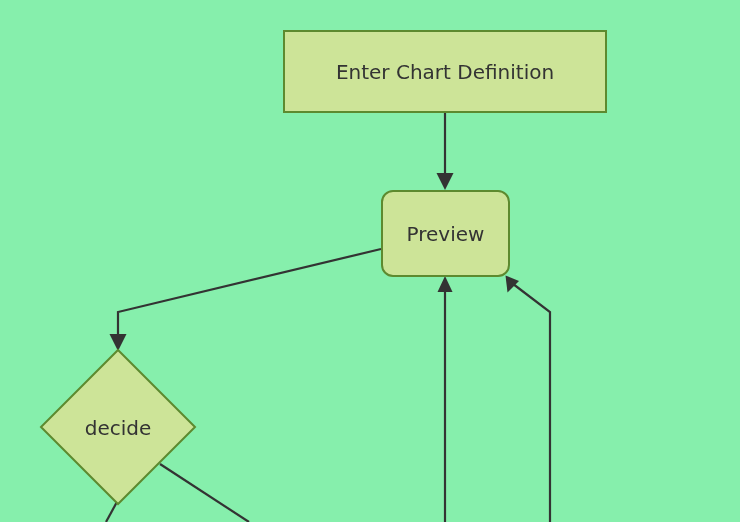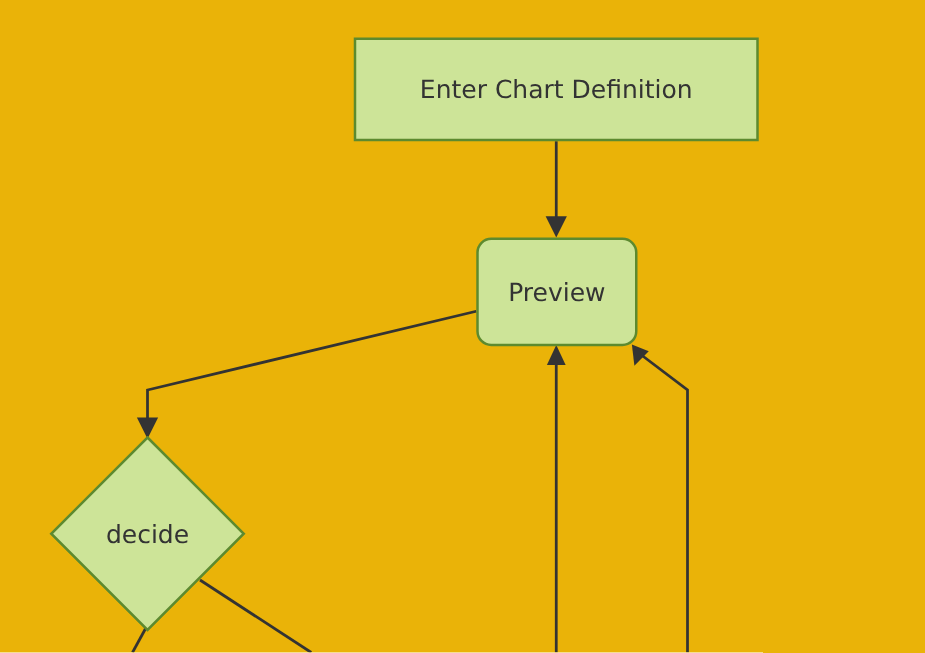--- a/index.html
+++ b/index.html
@@ -10,21 +10,21 @@
   body {
     width: 740px;
     height: 522px;
     overflow: hidden;
     font-family: "DejaVu Sans", sans-serif;
   }
   #diagram-root {
     position: relative;
     width: 740px;
     height: 522px;
-    background: #eab308;
+    background: #86efac;
   }
   #flowchart-svg {
     display: block;
     width: 740px;
     height: 522px;
   }
   .node-shape {
     fill: #cde498;
     stroke: #5d8a2f;
     stroke-width: 2;

